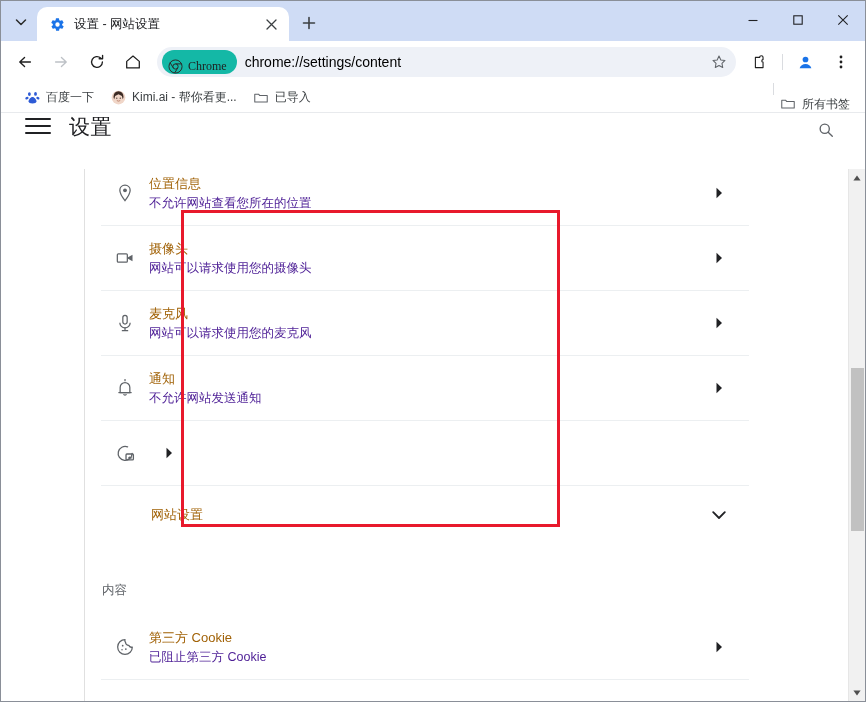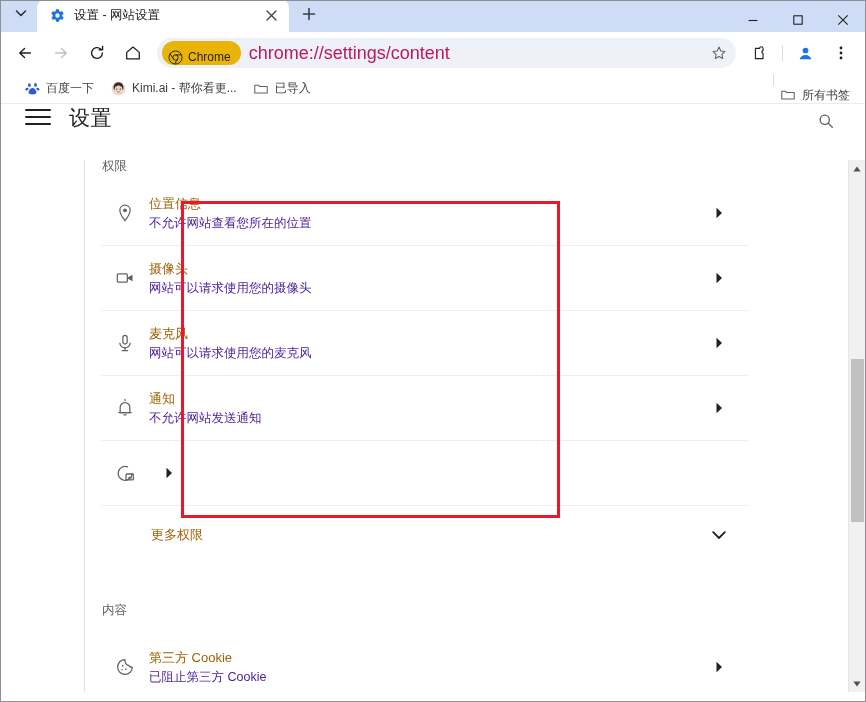--- a/index.html
+++ b/index.html
@@ -10,21 +10,21 @@
   }
   #window {
     position: relative; width: 866px; height: 702px;
     background: #ffffff;
     border: 1px solid #8a8f98;
     overflow: hidden;
   }
 
   
   .tabstrip {
-    position: relative; height: 31px;
+    position: relative; height: 40px;
     background: #cfdcf5;
     display: flex; align-items: flex-end;
   }
   .tab-search {
     width: 28px; height: 28px; margin: 0 2px 5px 6px;
     border-radius: 50%;
     display: flex; align-items: center; justify-content: center;
     cursor: pointer;
   }
   .tab {
@@ -73,27 +73,27 @@
     border-radius: 50%; cursor: pointer; color: #1f1f1f;
   }
   .tb-btn.disabled { color: #bdc1c6; }
   .omnibox {
     flex: 1 1 auto; height: 30px; margin: 0 6px 0 6px;
     background: #eef1f7; border-radius: 16px;
     display: flex; align-items: center; padding: 0 4px 0 5px;
     position: relative;
   }
   .chrome-chip {
-    height: 24px; background: #eab308; border-radius: 12px;
+    height: 24px; background: #14b8a6; border-radius: 12px;
     display: flex; align-items: center; padding: 8px 10px 0 6px;
-    margin-right: 8px; flex: 0 0 auto;
+    margin-right: 8px; flex: 0 0 auto; font-family: Liberation Serif, serif;
   }
   .chrome-chip .lbl { font-size: 12px; color: #1f1f1f; margin-left: 5px; }
   .url {
-    flex: 1 1 auto; font-size: 18px; color: #be185d;
+    flex: 1 1 auto; font-size: 14px; color: #000000;
     white-space: nowrap; overflow: hidden;
   }
   .star { width: 26px; height: 26px; display:flex;align-items:center;justify-content:center;border-radius:50%;cursor:pointer;color:#5f6368;}
   .tb-sep { width:1px; height:16px; background:#dadce0; margin:0 4px; }
 
   
   .bookmarks {
     height: 30px; background: #fff;
     display: flex; align-items: center; padding: 0 16px;
     position: relative;
@@ -386,21 +386,20 @@
     </div>
 
     <div class="body-area">
 
       <div class="settings-nav"></div>
 
       <div class="content-col">
         <div class="content-inner">
 
           <div class="card">
-            <div class="section-label">权限</div>
 
             <div class="row">
               <span class="ricon">
                 <svg width="20" height="20" viewBox="0 0 24 24">
                   <path d="M12 2.6c-3.5 0-6.2 2.7-6.2 6.2 0 4.6 6.2 12.4 6.2 12.4s6.2-7.8 6.2-12.4c0-3.5-2.7-6.2-6.2-6.2z" fill="none" stroke="#5f6368" stroke-width="1.5"></path>
                   <circle cx="12" cy="8.8" r="2.3" fill="#5f6368"></circle>
                 </svg>
               </span>
               <span class="rtext">
                 <div class="rtitle">位置信息</div>
@@ -481,21 +480,21 @@
               <span class="rarrow">
                 <svg width="9" height="12" viewBox="0 0 9 12">
                     <path d="M1.5 0.8 L7 6 L1.5 11.2 Z" fill="#202124"></path>
                   </svg>
               </span>
             </div>
 
             <div class="row expander">
               <span class="ricon"></span>
               <span class="rtext">
-                <div class="rtitle">更多权限</div>
+                <div class="rtitle">网站设置</div>
               </span>
               <span class="rarrow">
                 <svg width="14" height="9" viewBox="0 0 14 9">
                     <path d="M1.2 1.2 L7 7 L12.8 1.2" fill="none" stroke="#202124" stroke-width="1.8" stroke-linecap="round" stroke-linejoin="round"></path>
                   </svg>
               </span>
             </div>
           </div>
 
           <div class="card" style="margin-top:32px;">

